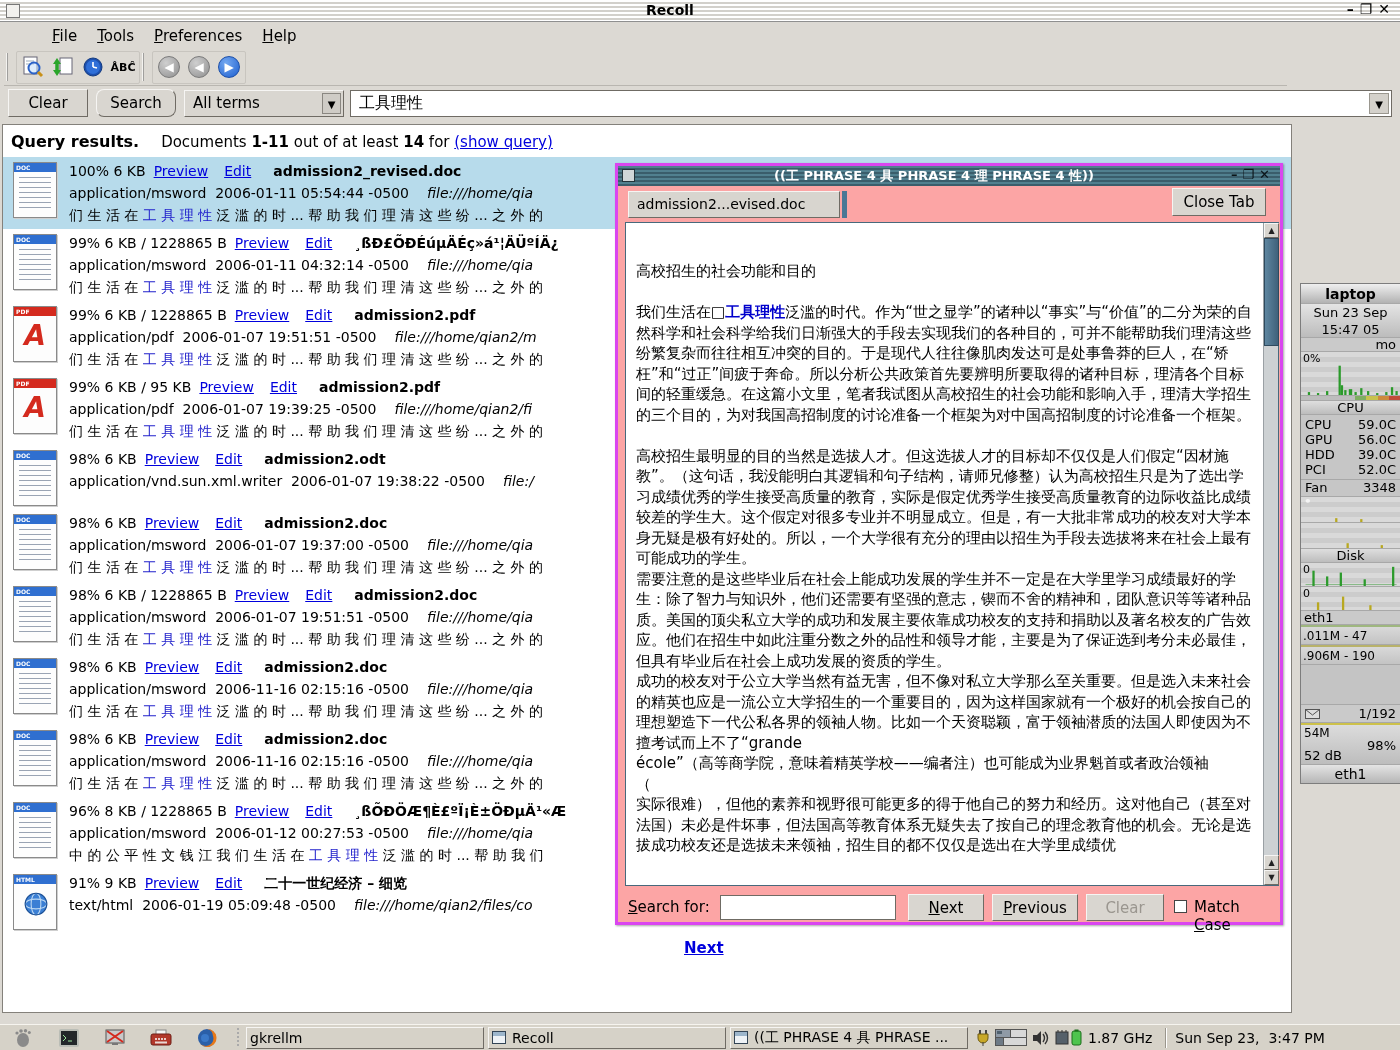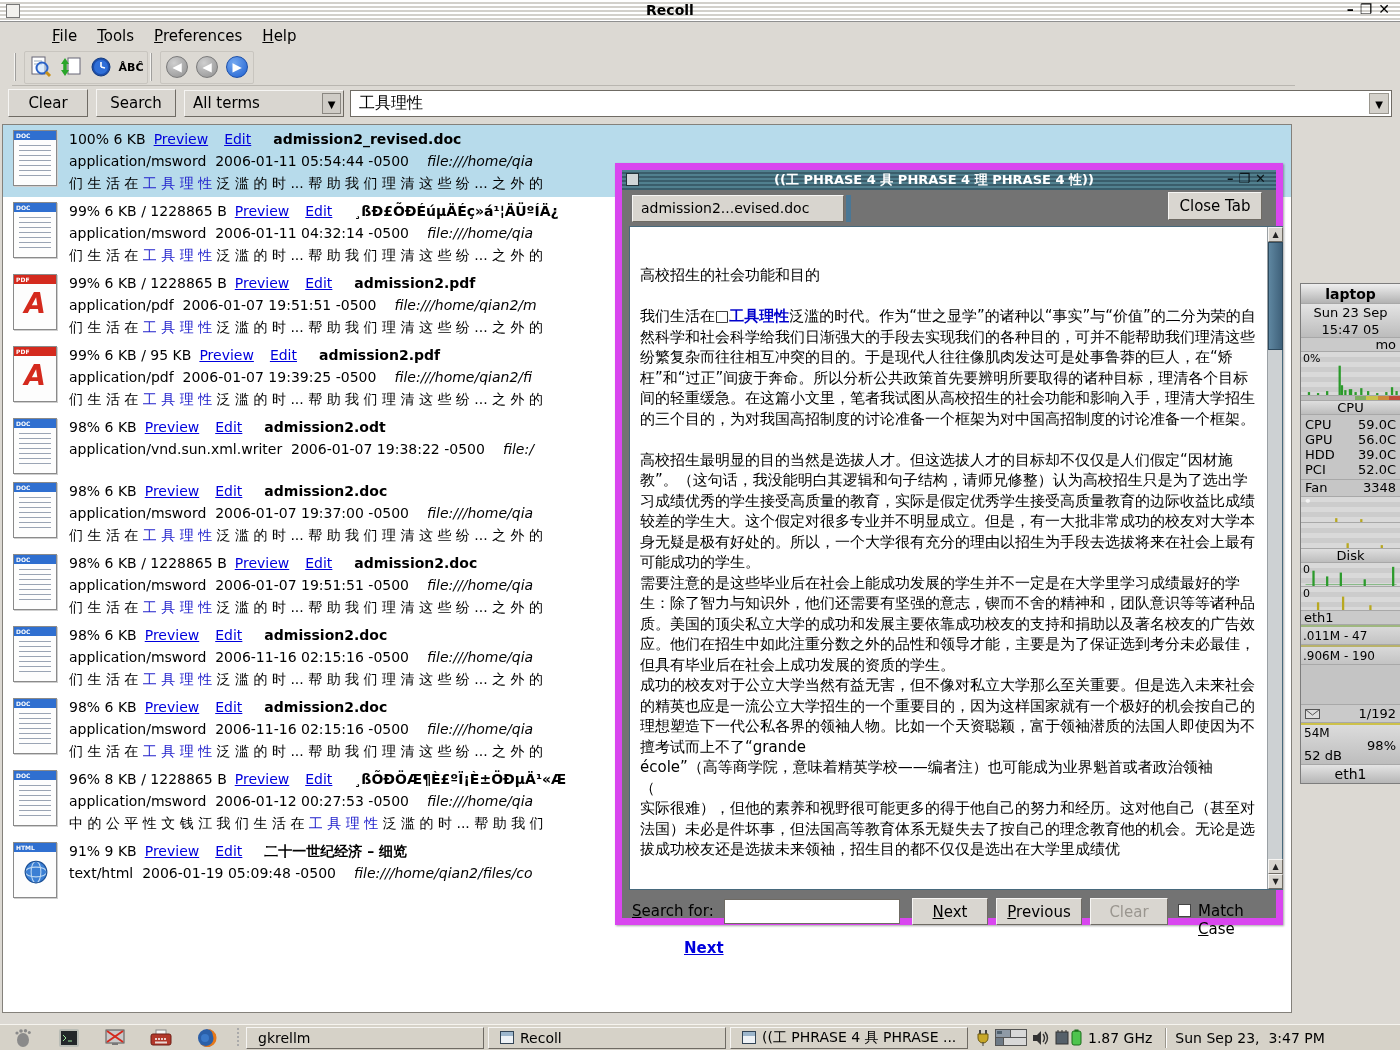--- a/index.html
+++ b/index.html
@@ -14,34 +14,34 @@
   .tb-menu-btn { position:absolute; left:6px; top:4px; width:14px; height:14px; background:#f2f1ee; border:1px solid #777; }
   .tb-title { position:absolute; left:0; right:60px; top:2px; text-align:center; font-weight:bold; font-size:14px; }
   .tb-ctrls { position:absolute; right:4px; top:1px; font-size:14px; font-weight:bold; letter-spacing:6px; }
   .tb-ctrls span { cursor:default; }
 
   
   #menubar { position:absolute; left:0; top:23px; width:1400px; height:26px; background:#dcd9d3; padding-left:8px;margin-left:44px; }
   .menu-item { display:inline-block; line-height:26px; font-size:15px; margin-right:20px; }
 
   
-  .toolbar { position:absolute; left:12px; top:49px; width:1283px; height:37px; background:#dcd9d3; border-bottom:1px solid #b9b6b0; display:flex; align-items:center; }
+  .toolbar { position:absolute; left:4px; top:49px; width:1283px; height:37px; background:#dcd9d3; border-bottom:1px solid #b9b6b0; display:flex; align-items:center; }
   .thandle { width:6px; height:28px; border-left:2px ridge #f4f3f0; margin:0 4px 0 2px; }
   .tgrp { display:flex; align-items:center; border:1px solid #c8c5bf; border-radius:2px; padding:1px; background:#dcd9d3; }
   .tbtn { width:30px; height:29px; display:flex; align-items:center; justify-content:center; }
   .abc { font-size:11px; font-weight:bold; }
   .navcirc { width:22px; height:22px; border-radius:50%; display:flex; align-items:center; justify-content:center; color:#fff; font-size:12px; font-weight:bold; }
   .nav-dis { background:radial-gradient(circle at 35% 30%, #cfcfcf, #8f8f8f); border:1px solid #7a7a7a; }
   .nav-en  { background:radial-gradient(circle at 35% 30%, #74a8f0, #1d5fd0); border:1px solid #1c4fa8; }
 
   
   .searchrow { position:absolute; left:0; top:86px; width:1400px; height:34px; background:#dcd9d3; }
   .btn { background:#d9d6d0; border:1px solid #6f6b64; border-top-color:#f6f5f3; border-left-color:#f6f5f3; font-size:15px; font-family:inherit; text-align:center; }
   .sr-clear  { position:absolute; left:8px;  top:3px; width:80px; height:28px; }
-  .sr-search { position:absolute; left:96px; top:3px; width:80px; height:28px; }
+  .sr-search { position:absolute; left:96px; top:3px; width:80px; height:28px;border-radius:8px; }
   .sr-mode { position:absolute; left:184px; top:4px; width:160px; height:27px; background:#d9d6d0; border:1px solid #6f6b64; border-top-color:#f6f5f3; border-left-color:#f6f5f3; font-size:15px; line-height:25px; padding-left:8px; }
   .sr-mode .arrbox { position:absolute; right:2px; top:2px; width:19px; height:21px; background:#cfccc6; border:1px solid #8a8781; font-size:10px; text-align:center; line-height:21px; }
   .sr-query { position:absolute; left:350px; top:4px; width:1042px; height:27px; background:#fff; border:1px solid #6f6b64; }
   .sr-query input { width:1016px; height:25px; border:0; outline:0; font-size:16px; font-family:inherit; padding-left:8px; background:transparent; }
   .sr-query .arrbox { position:absolute; right:2px; top:2px; width:20px; height:21px; background:#d4d1cb; border:1px solid #9a978f; font-size:10px; text-align:center; line-height:21px; }
 
   
   .resultspanel { position:absolute; left:2px; top:124px; width:1290px; height:889px; background:#fff; border:1px solid #84817b; overflow:hidden; }
   .rheader { padding:7px 8px 6px 8px; font-size:15px; white-space:pre; }
   .rheader .qr { font-weight:bold; font-size:16px; margin-right:22px; }
@@ -64,21 +64,21 @@
   .fico { width:44px; height:56px; background:#fdfdfd; border:1px solid #8a8a8a; position:relative; box-shadow:1px 1px 0 #cfcfcf; overflow:hidden; }
   .fbar { height:9px; font-size:6px; font-weight:bold; color:#fff; padding-left:2px; line-height:9px; }
   .fbar.b { background:#2f6fd0; }
   .fbar.r { background:#d42a1e; }
   .flines { position:absolute; left:5px; right:5px; top:14px; height:34px;
     background:repeating-linear-gradient(180deg,#9aa4b4 0 1px,transparent 1px 5px); }
   .pdfa { position:absolute; left:0; right:0; top:12px; text-align:center; font-size:28px; font-weight:bold; font-style:italic; color:#d42a1e; }
   .globe { position:absolute; left:9px; top:16px; width:26px; height:26px; }
 
   
-  .pvwin { position:absolute; left:615px; top:163px; width:668px; height:762px; background:#737373; border:7px solid #d946ef; box-shadow:1px 1px 2px rgba(0,0,0,.35); z-index:5; }
+  .pvwin { position:absolute; left:615px; top:163px; width:668px; height:762px; background:#fca5a5; border:3px solid #d946ef; box-shadow:1px 1px 2px rgba(0,0,0,.35); z-index:5; }
   .pv-title { position:absolute; left:0; top:0; right:0; height:20px;
     background:repeating-linear-gradient(180deg,#51808f 0 2px,#3a5d6b 2px 4px); }
   .pv-title-text { position:absolute; left:40px; right:70px; top:1px; text-align:center; color:#fff; font-weight:bold; font-size:13px; white-space:nowrap; overflow:hidden; }
   .pv-menu-btn { position:absolute; left:4px; top:3px; width:13px; height:13px; background:#cfd6d8; border:1px solid #23343b; }
   .pv-ctrls { position:absolute; right:5px; top:1px; color:#0b1418; font-weight:bold; font-size:13px; letter-spacing:5px; }
   .pv-tab { position:absolute; left:10px; top:25px; width:212px; height:27px; background:#d8d5cf; border:1px solid #6f6b64; border-top-color:#f6f5f3; border-left-color:#f6f5f3; font-size:14px; line-height:25px; padding-left:8px; white-space:nowrap; overflow:hidden; }
   .pv-tabmark { position:absolute; left:224px; top:25px; width:5px; height:27px; background:#4a7795; }
   .pv-closetab { position:absolute; right:14px; top:22px; width:94px; height:28px; }
   .pv-text { position:absolute; left:7px; top:56px; width:654px; height:664px; background:#fff; border:1px solid #47697c; }
   .pv-content { position:absolute; left:0; top:0; right:16px; bottom:0; overflow:hidden; padding:38px 10px 6px 10px; font-size:15px; line-height:20.5px; word-break:break-all; }
@@ -118,21 +118,21 @@
   .gk-meter { height:42px; background:linear-gradient(180deg,#dcdcdc,#bdbdbd); border-top:2px solid #cdc14a; position:relative; font-size:12px; }
   .gk-mem { position:absolute; left:3px; top:1px; }
   .gk-pct { position:absolute; right:4px; top:13px; font-size:13px; }
   .gk-vol { position:absolute; left:3px; bottom:1px; font-size:13px; }
   .gk-foot { height:18px; line-height:18px; text-align:center; font-size:14px; background:linear-gradient(180deg,#e4e4e4,#b6b6b6); }
 
   
   .taskbar { position:absolute; left:0; top:1024px; width:1400px; height:26px; background:#d6d2c8; border-top:1px solid #f6f4ef; z-index:10; display:flex; align-items:center; }
   .launch { width:46px; display:flex; justify-content:center; }
   .tsep { width:8px; height:20px; margin:0 4px; background:repeating-linear-gradient(180deg,#aaa 0 2px,transparent 2px 4px); background-size:2px 100%; background-repeat:no-repeat; background-position:3px 0; }
-  .taskbtn { width:238px; height:22px; margin-right:4px; background:#d6d2c8; border:1px solid #6f6b64; border-top-color:#f6f5f3; border-left-color:#f6f5f3; display:flex; align-items:center; padding:0 11px; font-size:14px; overflow:hidden; white-space:nowrap; }
+  .taskbtn { width:238px; height:22px; margin-right:4px; background:#d6d2c8; border:1px solid #6f6b64; border-top-color:#f6f5f3; border-left-color:#f6f5f3; display:flex; align-items:center; padding:0 3px; font-size:14px; overflow:hidden; white-space:nowrap; }
   .tb-ico { width:14px; height:13px; margin-right:6px; flex:0 0 14px; }
   .tb-ico.win { border:1px solid #345; background:linear-gradient(180deg,#9db6cc 0 4px,#eef2f6 4px); }
   .tray { display:flex; align-items:center; margin-left:4px; }
   .tray > * { margin-right:5px; }
   .freq { font-size:14px; white-space:nowrap; }
   .clocksep { width:2px; height:20px; border-left:1px solid #9a968c; border-right:1px solid #fff; margin:0 8px; }
   .clock { font-size:14px; white-space:pre; padding-right:10px; }
 </style>
 </head>
 <body>
@@ -199,20 +199,21 @@
     <span>All terms</span>
     <span class="arrbox">▼</span>
   </div>
   <div class="sr-query">
     <input value="工具理性" style="">
     <span class="arrbox">▼</span>
   </div>
 </div>
 
 <div class="resultspanel">
+  <div class="rheader"><span class="qr">Query results.</span><span>Documents </span><b>1-11</b><span> out of at least </span><b>14</b><span> for </span><a>(show query)</a></div>
   <div id="results-list">
       <div class="rrow sel">
         <div class="ricon">
           <div class="fico">
             <div class="fbar b">DOC</div>
             <div class="flines"></div>
           </div>
         </div>
         <div class="rbody">
           <div class="rline"><span class="rpct">100% 6 KB</span><a class="rlink">Preview</a><a class="rlink">Edit</a><span class="rtitle">admission2_revised.doc</span></div>

